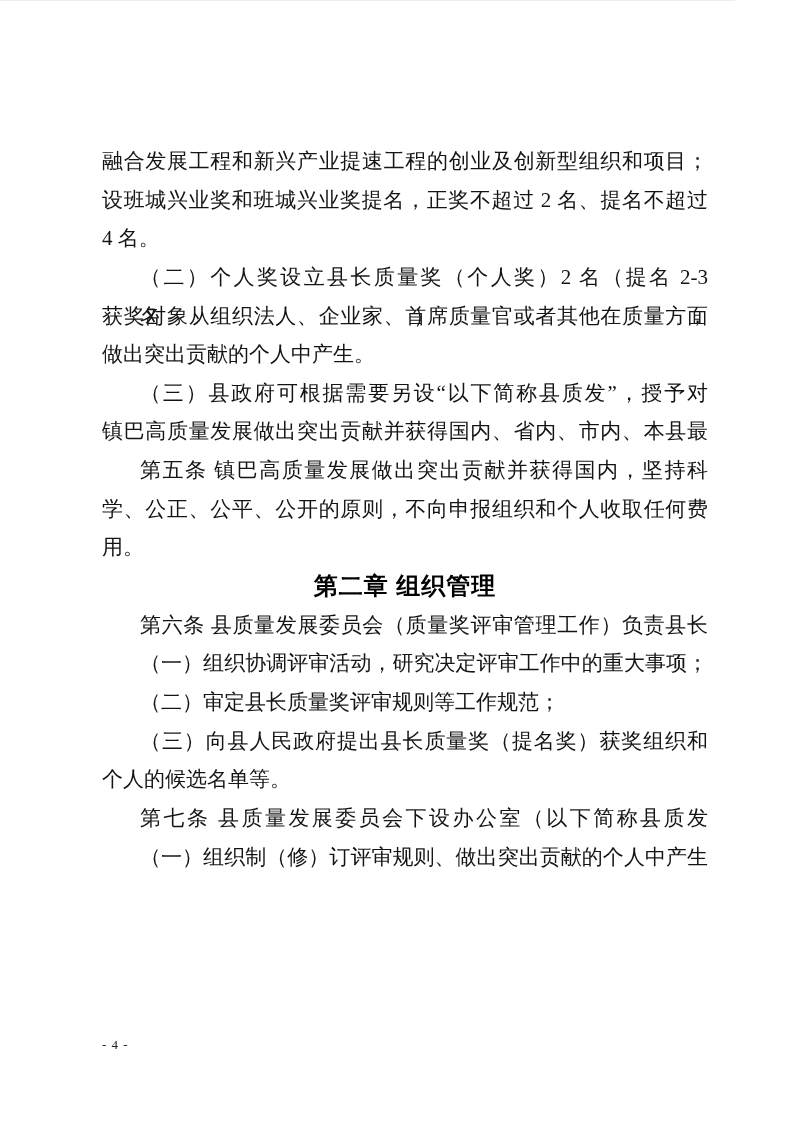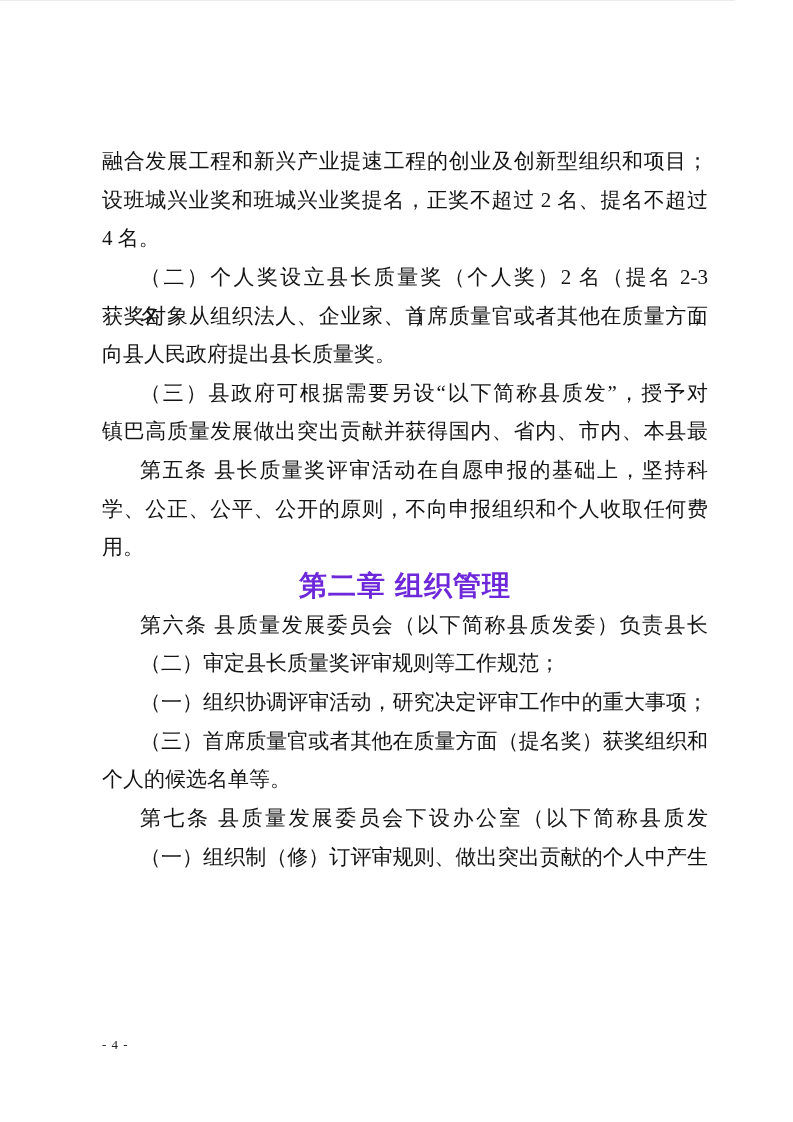--- a/index.html
+++ b/index.html
@@ -38,25 +38,25 @@
   }
   .indent {
     padding-left: 38px;
   }
   .fill.indent {
     padding-left: 38px;
   }
   .heading {
     font-family: "Liberation Sans", "DejaVu Sans", sans-serif;
     font-weight: bold;
-    font-size: 28px;
+    font-size: 24px;
     text-align: left;
     text-align-last: center;
     letter-spacing: 1px;
-    color: #6d28d9;
+    color: #000000;
     padding-left: 0;
   }
   .page-number {
     position: absolute;
     left: 102px;
     top: 1036px;
     font-size: 13px;
     letter-spacing: 1px;
     color: #222222;
     font-family: "Liberation Serif", "DejaVu Serif", serif;
@@ -65,29 +65,29 @@
 </head>
 <body>
 
 <div class="page">
   <div class="content">
     <div class="line fill">融合发展工程和新兴产业提速工程的创业及创新型组织和项目；</div>
     <div class="line fill">设班城兴业奖和班城兴业奖提名，正奖不超过 2 名、提名不超过</div>
     <div class="line">4 名。</div>
     <div class="line fill indent">（二）个人奖设立县长质量奖（个人奖）2 名（提名 2-3 名），</div>
     <div class="line fill">获奖对象从组织法人、企业家、首席质量官或者其他在质量方面</div>
-    <div class="line">向县人民政府提出县长质量奖。</div>
+    <div class="line">做出突出贡献的个人中产生。</div>
     <div class="line fill indent">（三）县政府可根据需要另设“以下简称县质发”，授予对</div>
     <div class="line fill">镇巴高质量发展做出突出贡献并获得国内、省内、市内、本县最</div>
-    <div class="line fill indent">第五条 县长质量奖评审活动在自愿申报的基础上，坚持科</div>
+    <div class="line fill indent">第五条 镇巴高质量发展做出突出贡献并获得国内，坚持科</div>
     <div class="line fill">学、公正、公平、公开的原则，不向申报组织和个人收取任何费</div>
     <div class="line">用。</div>
     <div class="line heading">第二章 组织管理</div>
-    <div class="line fill indent">第六条 县质量发展委员会（以下简称县质发委）负责县长</div>
+    <div class="line fill indent">第六条 县质量发展委员会（质量奖评审管理工作）负责县长</div>
+    <div class="line fill indent">（一）组织协调评审活动，研究决定评审工作中的重大事项；</div>
     <div class="line indent">（二）审定县长质量奖评审规则等工作规范；</div>
-    <div class="line fill indent">（一）组织协调评审活动，研究决定评审工作中的重大事项；</div>
-    <div class="line fill indent">（三）首席质量官或者其他在质量方面（提名奖）获奖组织和</div>
+    <div class="line fill indent">（三）向县人民政府提出县长质量奖（提名奖）获奖组织和</div>
     <div class="line">个人的候选名单等。</div>
     <div class="line fill indent">第七条 县质量发展委员会下设办公室（以下简称县质发</div>
     <div class="line fill indent">（一）组织制（修）订评审规则、做出突出贡献的个人中产生</div>
   </div>
   <div class="page-number">- 4 -</div>
 </div>
 
 </body></html>

